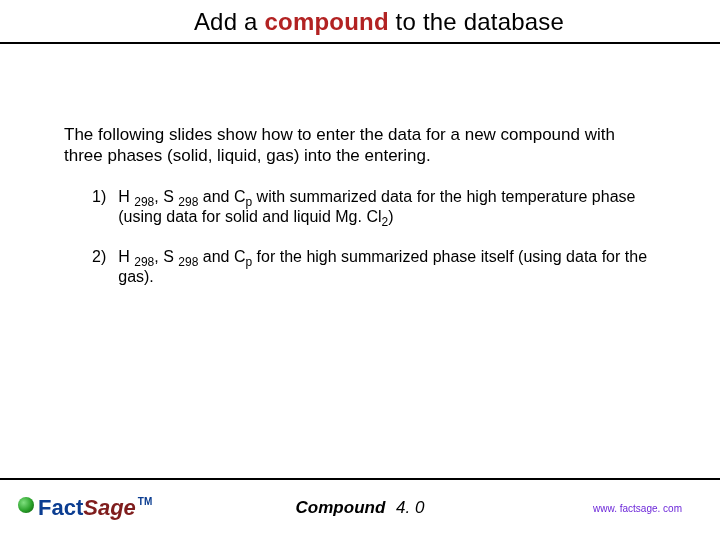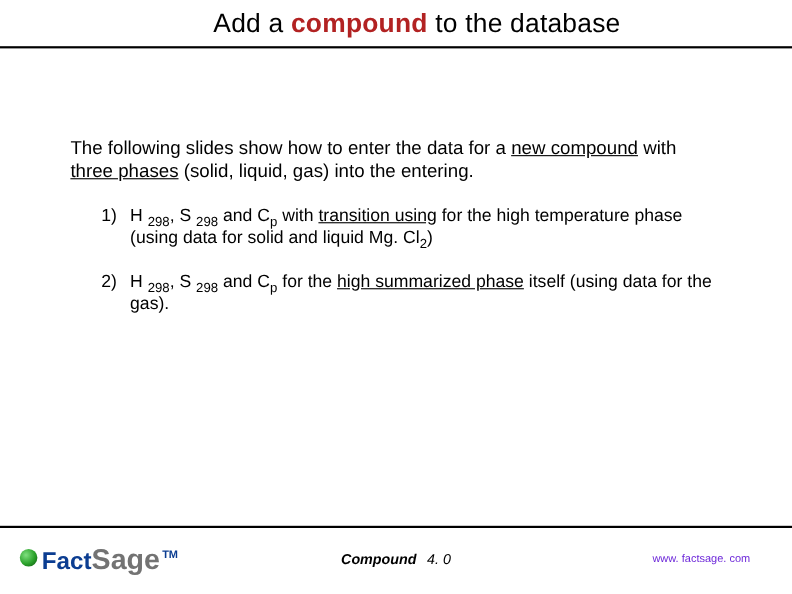--- a/index.html
+++ b/index.html
@@ -37,21 +37,21 @@
     border-top: 2px solid #000;
   }
   .body {
     padding: 72px 64px 0 64px;
     font-size: 17px;
     line-height: 1.25;
   }
   .para {
     margin-bottom: 20px;
   }
-  .u { text-decoration: underline; }
+  .u { }
   sub { font-size: 0.75em; vertical-align: sub; line-height: 0; }
   .list {
     margin: 6px 0 0 28px;
     font-size: 16px;
   }
   .list-item {
     display: flex;
     gap: 12px;
     margin-bottom: 20px;
   }
@@ -88,36 +88,37 @@
   }
   .logo .fact::before {
     content: "";
     position: absolute;
     left: 0; top: 2px;
     width: 16px; height: 16px;
     border-radius: 50%;
     background: radial-gradient(circle at 35% 35%, #7fe07f 0%, #2aa12a 55%, #0b4f0b 100%);
   }
   .logo .sage {
-    font-size: 26px;
-    color: #737373;
+    font-size: 22px;
+    font-style: italic;
+    color: #7f1d1d;
   }
   .logo .tm {
     font-size: 10px;
     color: #0b3d91;
     margin-left: 2px;
     position: relative;
     top: -10px;
     font-style: normal;
   }
   .footer-center {
     position: absolute;
     left: 0; right: 0;
     text-align: center;
-    font-size: 13px;
+    font-size: 17px;
   }
   .footer-center .cname {
     font-weight: bold;
     font-style: italic;
   }
   .footer-center .ver {
     font-style: italic;
     margin-left: 6px;
   }
   .footer-url {
@@ -143,21 +144,21 @@
       <span>The following slides show how to enter the data for a </span><span class="u">new compound</span><span> with </span><span class="u">three phases</span><span> (solid, liquid, gas) into the entering.</span>
     </div>
 
 
 
     <div class="list">
 
       <div class="list-item">
         <div class="list-num">1)</div>
         <div class="list-txt">
-          <span>H </span><sub>298</sub><span>, S </span><sub>298</sub><span> and C</span><sub>p</sub><span> with </span><span class="u">transition using</span><span> for the high temperature phase (using data for solid and liquid Mg. Cl</span><sub>2</sub><span>)</span>
+          <span>H </span><sub>298</sub><span>, S </span><sub>298</sub><span> and C</span><sub>p</sub><span> with </span><span class="u">summarized data</span><span> for the high temperature phase (using data for solid and liquid Mg. Cl</span><sub>2</sub><span>)</span>
         </div>
       </div>
 
       <div class="list-item">
         <div class="list-num">2)</div>
         <div class="list-txt">
           <span>H </span><sub>298</sub><span>, S </span><sub>298</sub><span> and C</span><sub>p</sub><span> for the </span><span class="u">high summarized phase</span><span> itself (using data for the gas).</span>
         </div>
       </div>
 

